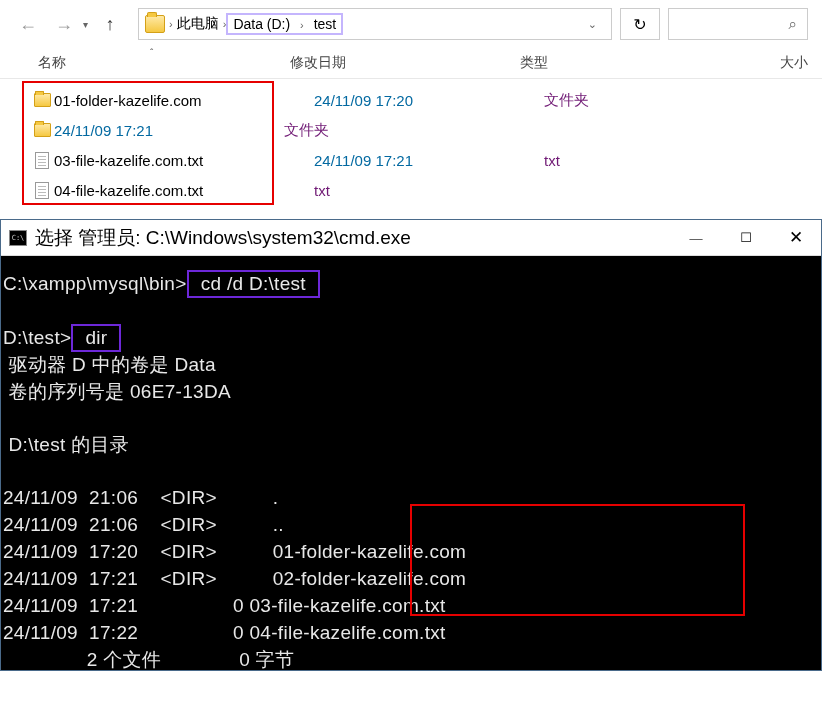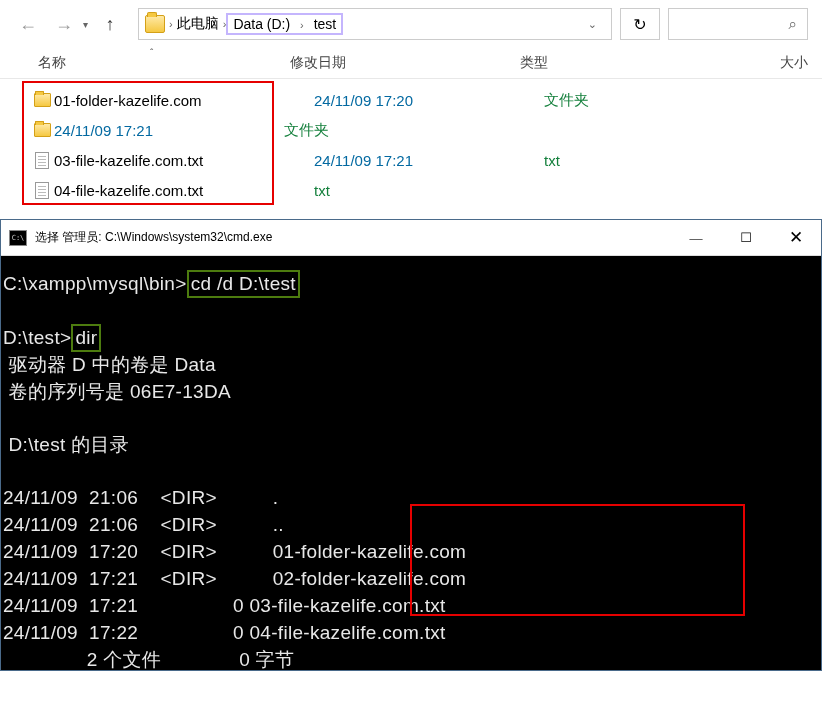--- a/index.html
+++ b/index.html
@@ -27,30 +27,30 @@
 .file-list{padding:6px 16px 10px 30px;position:relative}
 .file-list .red-box{position:absolute;border:2px solid #e60000;left:22px;top:2px;width:252px;height:124px;pointer-events:none}
 .file-row{display:flex;align-items:center;height:30px;font-size:15px}
 .fr-icon{width:24px;display:flex;justify-content:center}
 .ico-folder{width:17px;height:14px;background:linear-gradient(#ffe9a6,#f5c842);border:1px solid #d4a017;border-radius:1px;position:relative}
 .ico-folder::before{content:"";position:absolute;top:-3px;left:0;width:7px;height:3px;background:#f5c842;border:1px solid #d4a017;border-bottom:none;border-radius:1px 1px 0 0}
 .ico-file{width:14px;height:17px;background:#fff;border:1px solid #999;position:relative}
 .ico-file::after{content:"";position:absolute;left:2px;right:2px;height:1px;background:#bbb;top:3px;box-shadow:0 3px 0 #bbb,0 6px 0 #bbb,0 9px 0 #bbb}
 .fr-name{width:260px}
 .fr-date{width:230px;color:#0369a1}
-.fr-type{width:180px;color:#15803d}
+.fr-type{width:180px;color:#701a75}
 .cmd-window{border:1px solid #4a6a8a;margin-top:4px}
 .cmd-titlebar{height:36px;background:#fff;display:flex;align-items:center;padding:0 0 0 8px;border-bottom:1px solid #ddd}
 .cmd-ico{width:18px;height:16px;background:#000;border:1px solid #888;margin-right:8px;display:flex;align-items:center;justify-content:center;color:#ccc;font-size:7px;font-family:monospace}
-.cmd-title{flex:1;font-size:12px}
+.cmd-title{flex:1;font-size:19px}
 .win-btns{display:flex}
 .win-btn{width:50px;height:36px;display:flex;align-items:center;justify-content:center;font-size:13px;font-family:"Segoe UI"}
 .win-btn.close{font-size:17px}
 .cmd-body{background:#000;color:#e8e8e8;font-family:"NSimSun","SimSun","Courier New",monospace;font-size:19px;line-height:26px;padding:14px 2px 14px 2px;white-space:pre;position:relative;height:414px;letter-spacing:0.3px}
-.cmd-hl{border:2px solid #4d7c0f;padding:0 2px;display:inline-block;line-height:24px}
+.cmd-hl{border:2px solid #6d28d9;padding:0 12px;display:inline-block;line-height:24px}
 .cmd-red-box{position:absolute;border:2px solid #e60000;pointer-events:none}
 </style>
 </head>
 <body>
 
 <div class="explorer">
   <div class="nav-bar">
     <div class="nav-btn">←</div>
     <div class="nav-btn">→</div>
     <span class="dropdown-arrow">▾</span>

